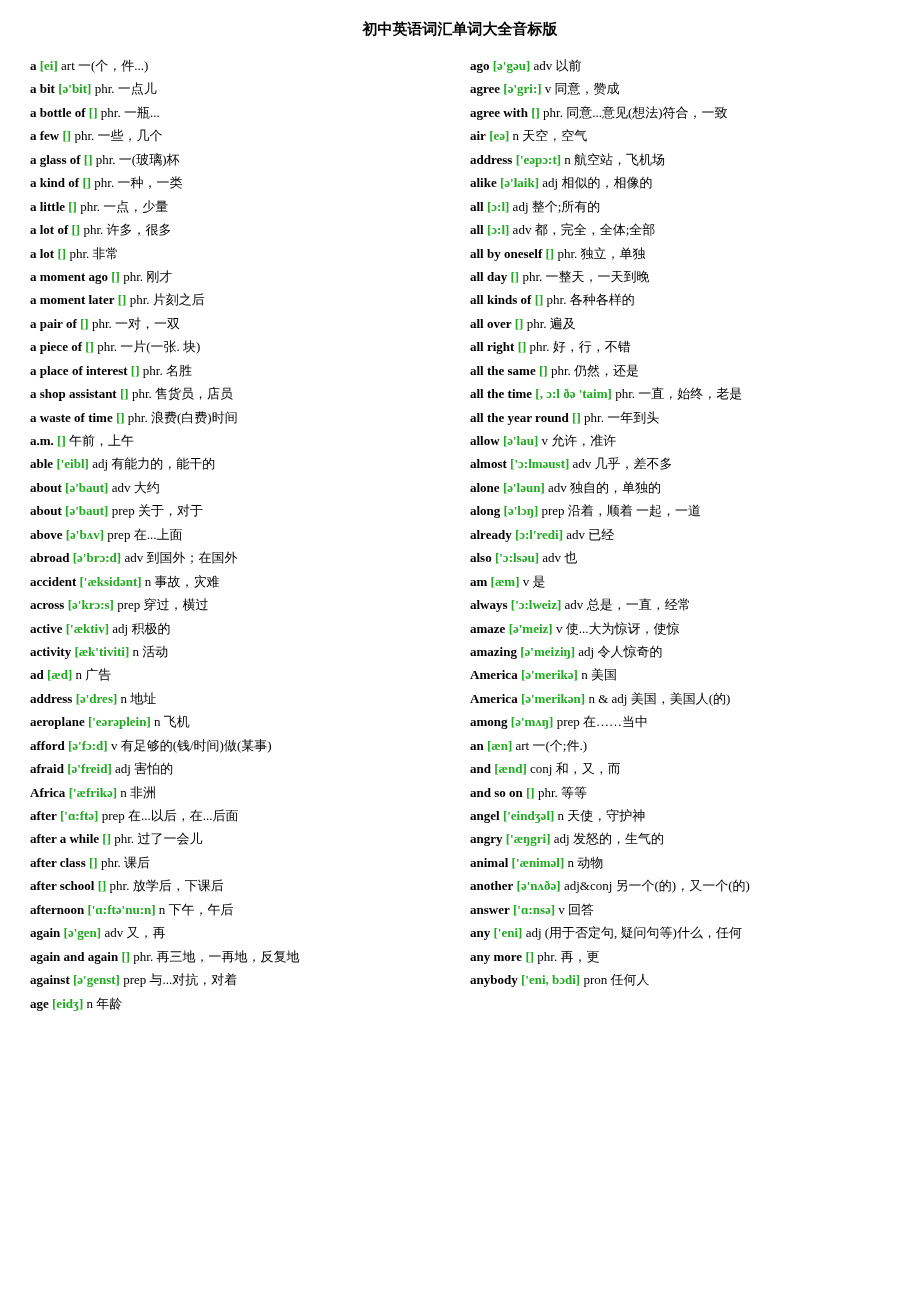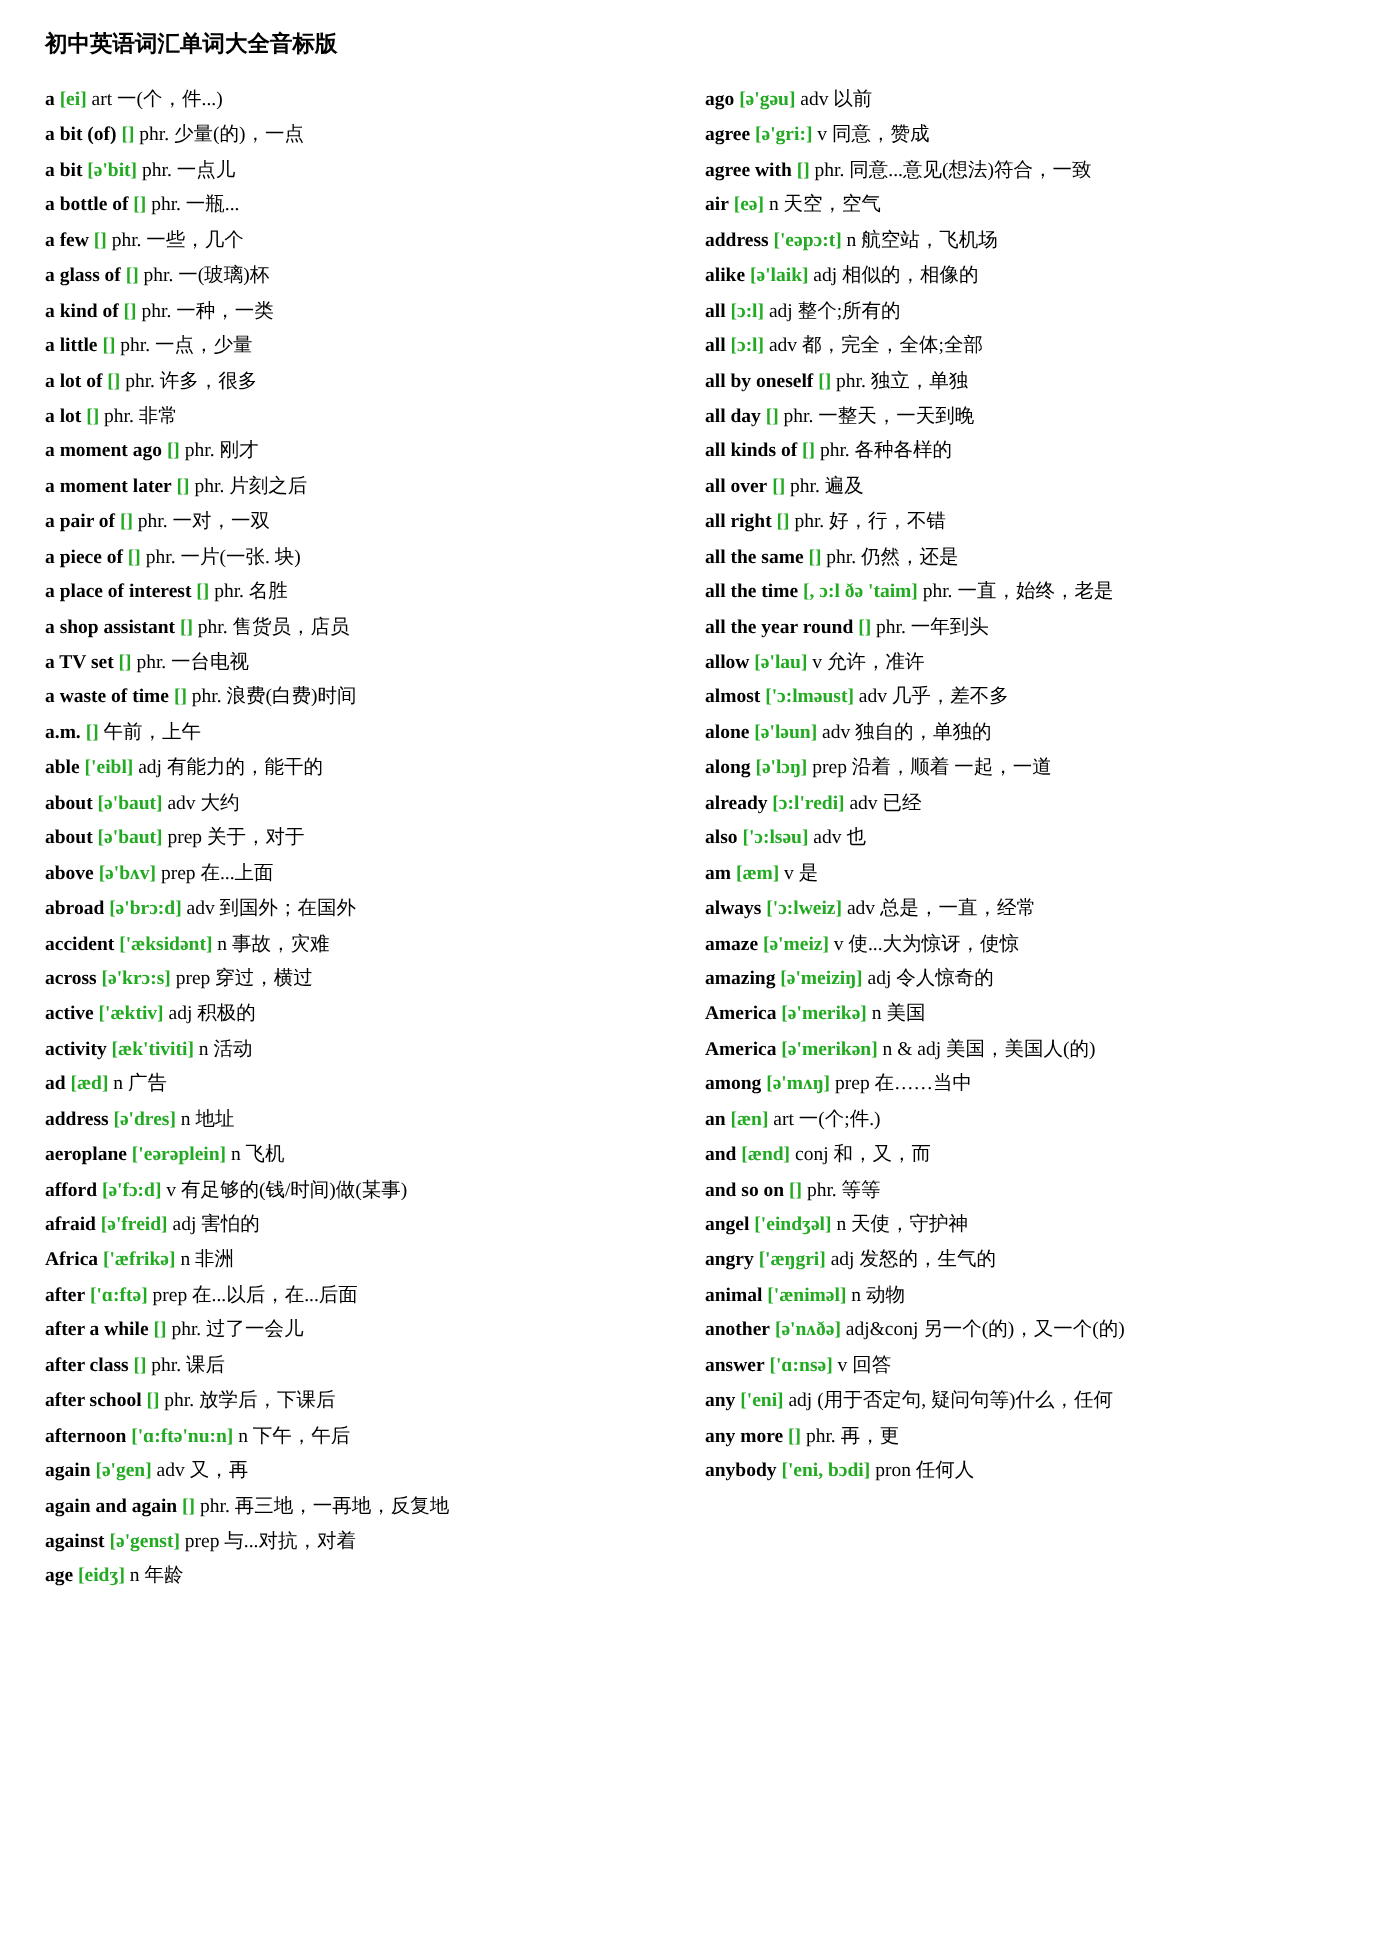--- a/index.html
+++ b/index.html
@@ -6,20 +6,21 @@
     body {
       background: #fff;
       font-family: "SimSun", "宋体", serif;
       font-size: 13px;
       color: #000;
       width: 920px;
       min-height: 1302px;
       padding: 20px 30px;
     }
     .page-title {
+      text-align: center;
       font-weight: bold;
       font-size: 15px;
       margin-bottom: 16px;
       color: #000;
     }
     .content-wrapper {
       display: flex;
       gap: 20px;
     }
     .column {
@@ -49,36 +50,34 @@
     }
   </style>
 </head>
 <body>
 
 <div class="page-title">初中英语词汇单词大全音标版</div>
 
 <div class="content-wrapper">
   <div class="column" id="left-col">
       <div class="entry"><span class="word">a</span> <span class="phonetic">[ei]</span> <span class="pos">art</span>  <span class="definition">一(个，件...)</span></div>
-      <div class="entry"><span class="word">a bit (of)</span> <span class="phonetic">[]</span> <span class="pos">phr.</span>  <span class="definition">少量(的)，一点</span></div>
       <div class="entry"><span class="word">a bit</span> <span class="phonetic">[ə'bit]</span> <span class="pos">phr.</span>  <span class="definition">一点儿</span></div>
       <div class="entry"><span class="word">a bottle of</span> <span class="phonetic">[]</span> <span class="pos">phr.</span>  <span class="definition">一瓶...</span></div>
       <div class="entry"><span class="word">a few</span> <span class="phonetic">[]</span> <span class="pos">phr.</span>  <span class="definition">一些，几个</span></div>
       <div class="entry"><span class="word">a glass of</span> <span class="phonetic">[]</span> <span class="pos">phr.</span>  <span class="definition">一(玻璃)杯</span></div>
       <div class="entry"><span class="word">a kind of</span> <span class="phonetic">[]</span> <span class="pos">phr.</span>  <span class="definition">一种，一类</span></div>
       <div class="entry"><span class="word">a little</span> <span class="phonetic">[]</span> <span class="pos">phr.</span>  <span class="definition">一点，少量</span></div>
       <div class="entry"><span class="word">a lot of</span> <span class="phonetic">[]</span> <span class="pos">phr.</span>  <span class="definition">许多，很多</span></div>
       <div class="entry"><span class="word">a lot</span> <span class="phonetic">[]</span> <span class="pos">phr.</span>  <span class="definition">非常</span></div>
       <div class="entry"><span class="word">a moment ago</span> <span class="phonetic">[]</span> <span class="pos">phr.</span>  <span class="definition">刚才</span></div>
       <div class="entry"><span class="word">a moment later</span> <span class="phonetic">[]</span> <span class="pos">phr.</span>  <span class="definition">片刻之后</span></div>
       <div class="entry"><span class="word">a pair of</span> <span class="phonetic">[]</span> <span class="pos">phr.</span>  <span class="definition">一对，一双</span></div>
       <div class="entry"><span class="word">a piece of</span> <span class="phonetic">[]</span> <span class="pos">phr.</span>  <span class="definition">一片(一张. 块)</span></div>
       <div class="entry"><span class="word">a place of interest</span> <span class="phonetic">[]</span> <span class="pos">phr.</span>  <span class="definition">名胜</span></div>
       <div class="entry"><span class="word">a shop assistant</span> <span class="phonetic">[]</span> <span class="pos">phr.</span>  <span class="definition">售货员，店员</span></div>
-      <div class="entry"><span class="word">a TV set</span> <span class="phonetic">[]</span> <span class="pos">phr.</span>  <span class="definition">一台电视</span></div>
       <div class="entry"><span class="word">a waste of time</span> <span class="phonetic">[]</span> <span class="pos">phr.</span>  <span class="definition">浪费(白费)时间</span></div>
       <div class="entry"><span class="word">a.m.</span> <span class="phonetic">[]</span> <span class="definition">午前，上午</span></div>
       <div class="entry"><span class="word">able</span> <span class="phonetic">['eibl]</span> <span class="pos">adj</span>  <span class="definition">有能力的，能干的</span></div>
       <div class="entry"><span class="word">about</span> <span class="phonetic">[ə'baut]</span> <span class="pos">adv</span>  <span class="definition">大约</span></div>
       <div class="entry"><span class="word">about</span> <span class="phonetic">[ə'baut]</span> <span class="pos">prep</span>  <span class="definition">关于，对于</span></div>
       <div class="entry"><span class="word">above</span> <span class="phonetic">[ə'bʌv]</span> <span class="pos">prep</span>  <span class="definition">在...上面</span></div>
       <div class="entry"><span class="word">abroad</span> <span class="phonetic">[ə'brɔ:d]</span> <span class="pos">adv</span>  <span class="definition">到国外；在国外</span></div>
       <div class="entry"><span class="word">accident</span> <span class="phonetic">['æksidənt]</span> <span class="pos">n</span>  <span class="definition">事故，灾难</span></div>
       <div class="entry"><span class="word">across</span> <span class="phonetic">[ə'krɔ:s]</span> <span class="pos">prep</span>  <span class="definition">穿过，横过</span></div>
       <div class="entry"><span class="word">active</span> <span class="phonetic">['æktiv]</span> <span class="pos">adj</span>  <span class="definition">积极的</span></div>

